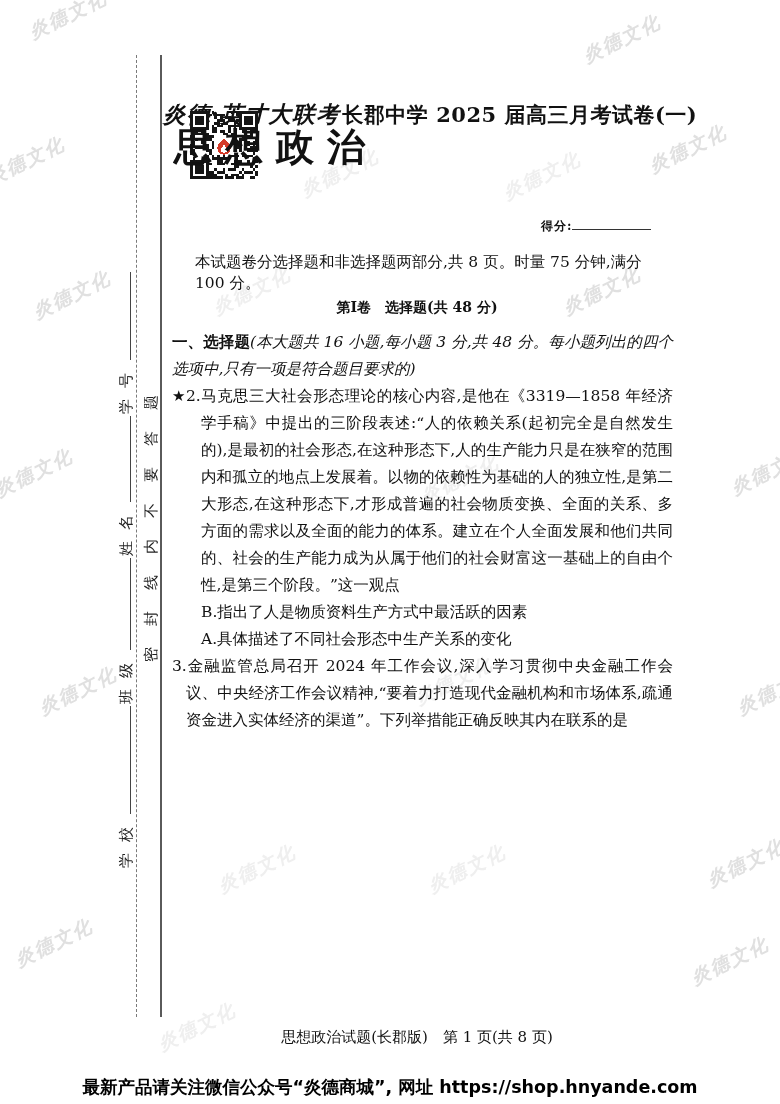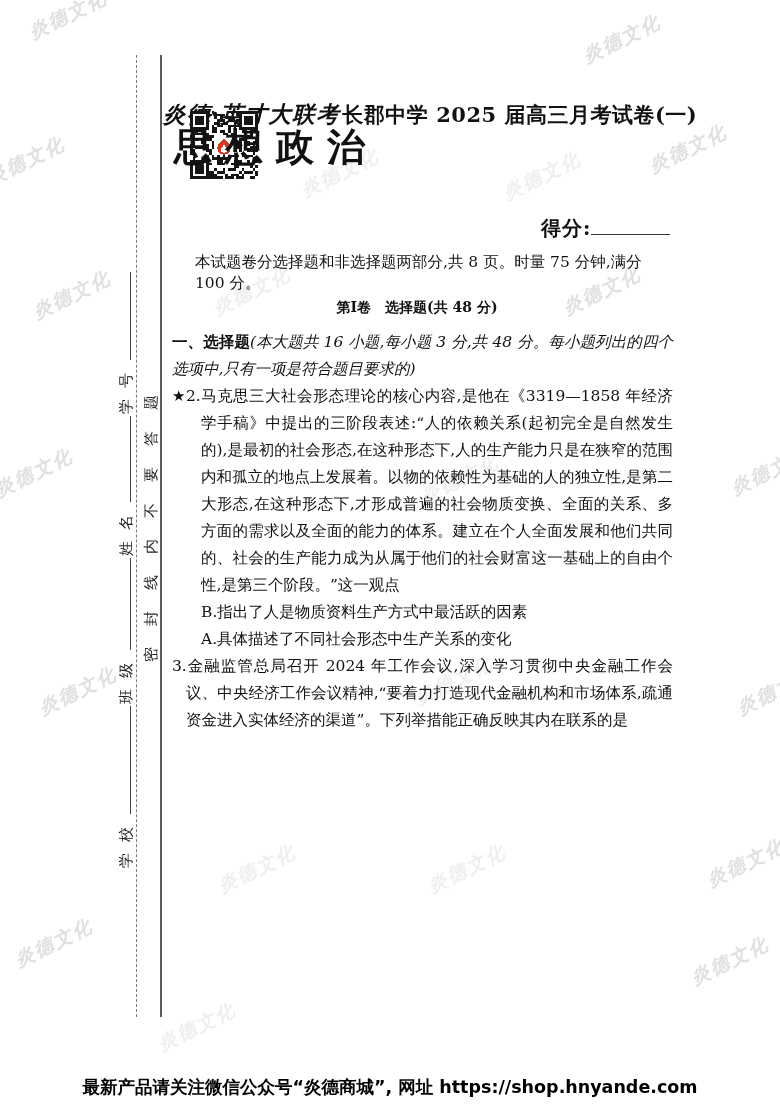--- a/index.html
+++ b/index.html
@@ -26,21 +26,21 @@
   .seal-fields-run .fline { display:inline-block; border-bottom:1.2px solid #444; height:4px; margin:0 2px; }
   .w1{width:108px}.w2{width:92px}.w3{width:86px}.w4{width:88px}
   .seal-warning-run { font-size:15px; color:#222; letter-spacing:21px; }
   
   .exam-title { position:absolute; left:163px; top:61px; width:512px; text-align:center;
     font-weight:bold; font-size:21px; white-space:nowrap; letter-spacing:0.5px;margin-top:38px; }
   .exam-title .series { font-style:italic; font-size:22.5px; letter-spacing:1.5px; margin-right:2px; }
   .subject { position:absolute; left:161px; top:122px; width:512px; text-align:left;
     font-weight:bold; font-size:38px; letter-spacing:13px; text-indent:13px; }
   .qr-wrap { position:absolute; left:190px; top:111px; width:68px; height:68px; }
-  .score { position:absolute; left:541px; top:215px; font-size:20px; font-weight:bold; letter-spacing:1px; }
+  .score { position:absolute; left:541px; top:215px; font-size:12px; font-weight:bold; letter-spacing:1px; }
   .score-line { display:inline-block; width:79px; height:15px; border-bottom:1px solid #333; vertical-align:baseline; }
   .intro { position:absolute; left:195px; top:252px; width:475px; font-size:15.5px; }
   .part-head { position:absolute; left:161px; top:299px; width:512px; text-align:center; font-weight:bold; font-size:14px; }
   .part-head .gap { display:inline-block; width:14px; }
   
   .content { position:absolute; left:172px; top:328px; width:501px;
     font-size:15.5px; line-height:27px; text-align:justify; text-justify:inter-character; }
   .sec-head .sec-title { font-weight:bold; }
   .sec-head .sec-note { font-style:italic; }
   .q { padding-left:14px; }
@@ -338,16 +338,17 @@
       <div class="optline">B.指出了人是物质资料生产方式中最活跃的因素</div>
       <div class="optline">A.具体描述了不同社会形态中生产关系的变化</div>
     </div>
 
     <div class="q">
       <div class="stem"><span>3.</span><span>金融监管总局召开 2024 年工作会议,深入学习贯彻中央金融工作会议、中央经济工作会议精神,“要着力打造现代金融机构和市场体系,疏通资金进入实体经济的渠道”。下列举措能正确反映其内在联系的是</span></div>
     </div>
 
   </div>
 
+  <div class="page-footer">思想政治试题(长郡版)　第 1 页(共 8 页)</div>
 
   <div class="promo">最新产品请关注微信公众号“炎德商城”, 网址 https://shop.hnyande.com</div>
 
 </div>
 
 </body></html>

